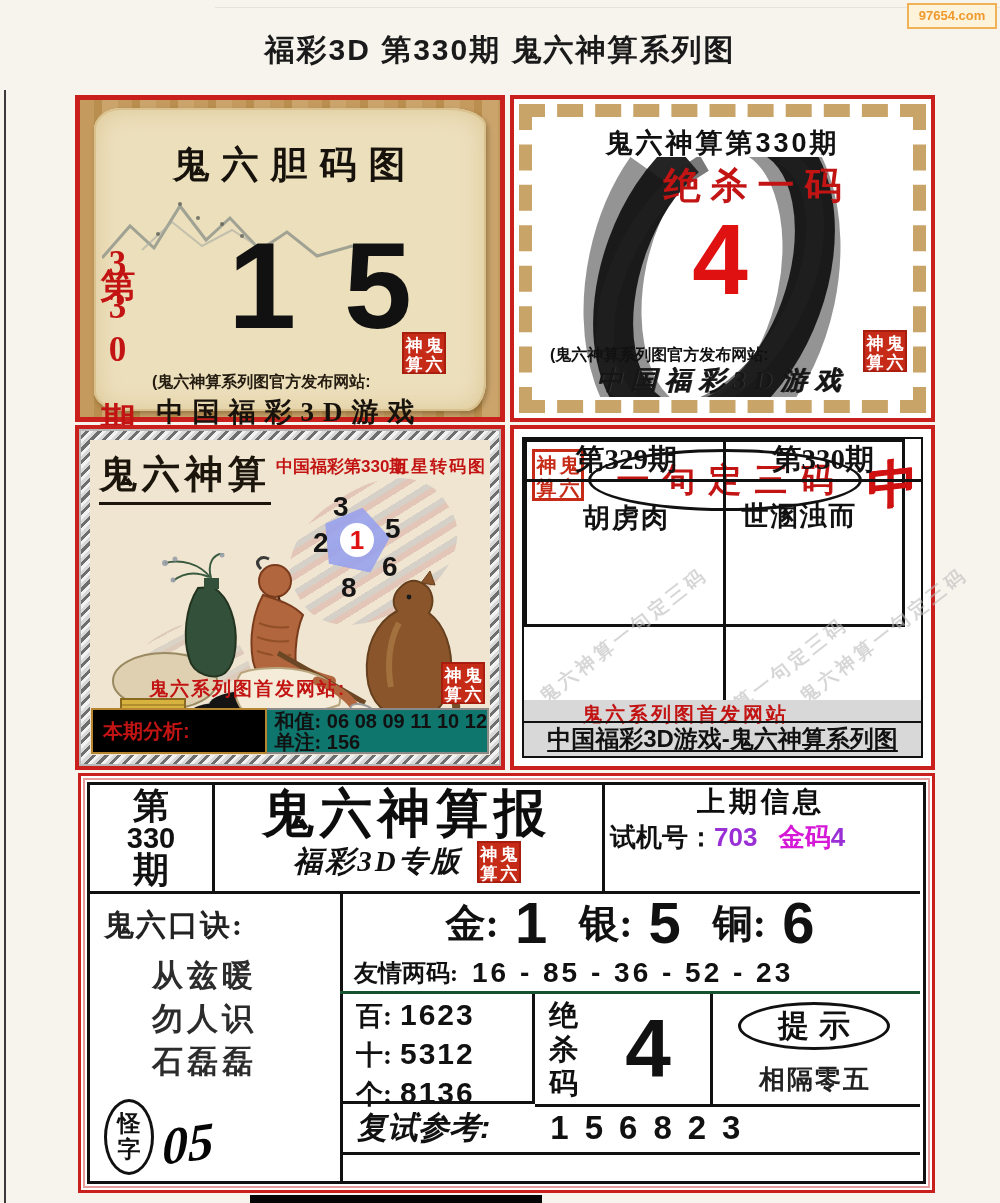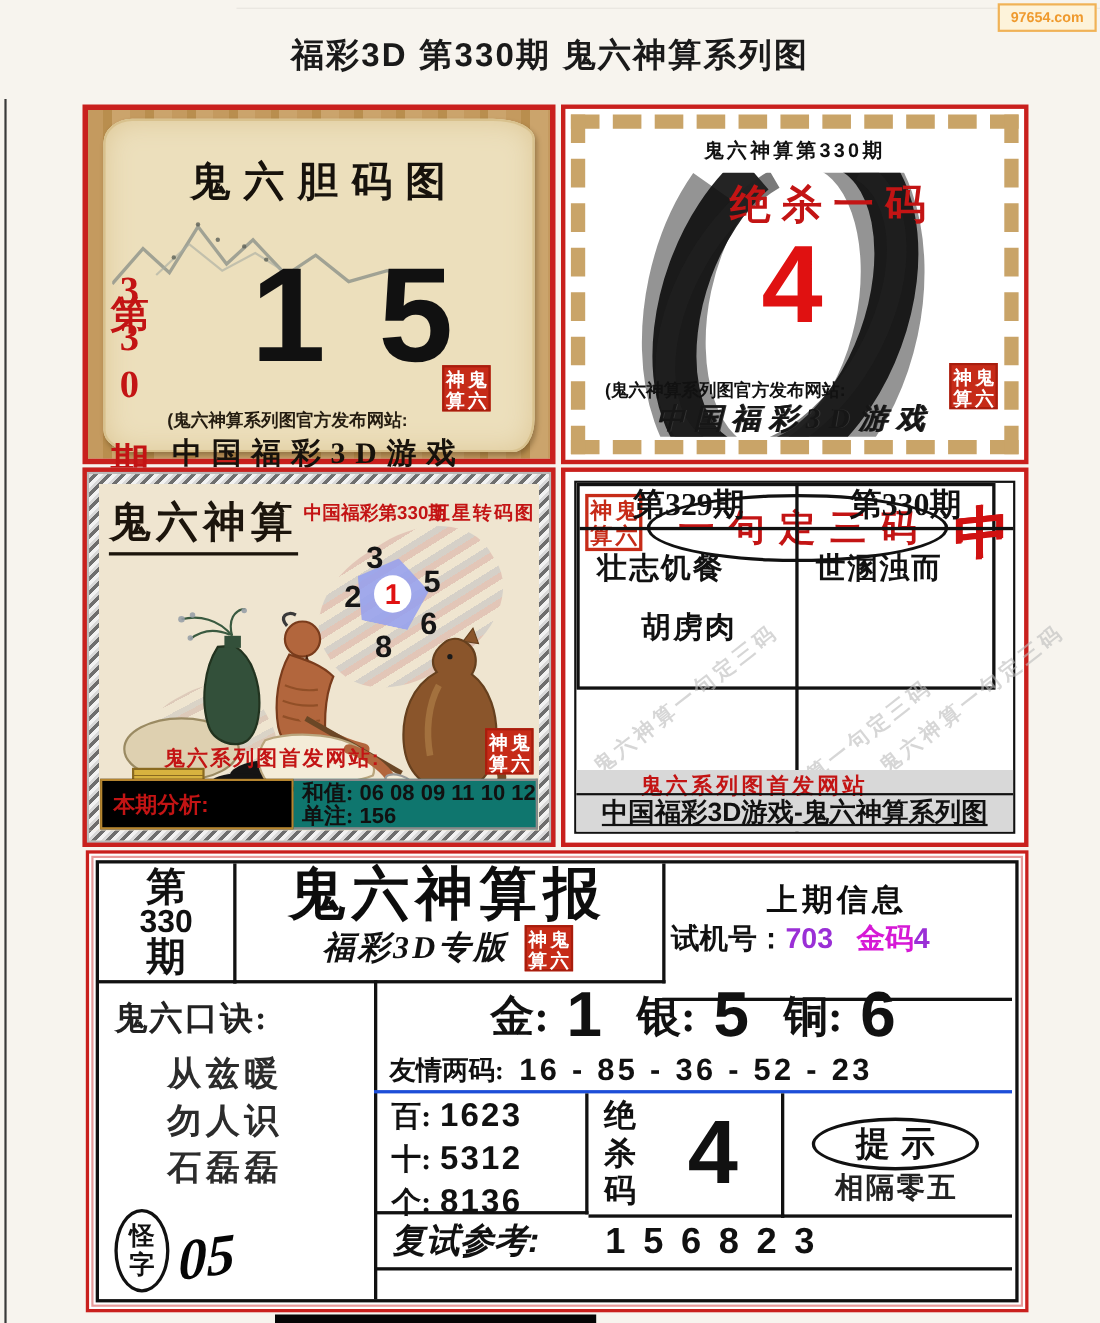--- a/index.html
+++ b/index.html
@@ -42,21 +42,21 @@
      text-align:center;box-sizing:border-box;}
   .seal span{display:block;}
   .seal-outline{display:grid;grid-template-columns:1fr 1fr;background:#fff;border:3px solid #c62b18;
      color:#c62b18;font-family:"Liberation Serif","DejaVu Serif",serif;font-weight:bold;
      text-align:center;box-sizing:border-box;}
 
   
   .p2{left:510px;top:95px;width:425px;height:327px;border:4px solid #c9201d;background:#fff;box-sizing:border-box;}
   .p2-frame{position:absolute;inset:5px;border:13px dashed #c9a468;}
   .p2-inner{position:absolute;inset:18px;}
-  .p2-title{top:8px;left:0;right:0;text-align:center;font-size:18px;font-weight:bold;color:#111;letter-spacing:3px;}
+  .p2-title{top:8px;left:0;right:0;text-align:center;font-size:27px;font-weight:bold;color:#111;letter-spacing:3px;}
   .p2-sub{top:44px;left:70px;right:0;text-align:center;font-size:37px;font-weight:bold;
      color:#c31414;letter-spacing:10px;}
   .p2-num{left:118px;top:92px;width:140px;text-align:center;font-size:100px;font-weight:bold;color:#e01111;line-height:1;}
   .p2-note{left:18px;bottom:34px;font-size:16px;font-weight:bold;color:#111;}
   .p2-footer{left:0;right:0;bottom:2px;text-align:center;font-size:26px;font-weight:bold;
      letter-spacing:8px;color:#161616;font-style:italic;text-shadow:1px 0 0 #333;}
 
   
   .p3{left:75px;top:425px;width:430px;height:345px;border:4px solid #c9201d;background:#b9b9b9;box-sizing:border-box;}
   .p3-rope{position:absolute;inset:2px;border:9px solid #9a9a9a;
@@ -115,52 +115,52 @@
   .cellA{left:0;top:0;width:122px;height:106px;border-right:3px solid #111;border-bottom:3px solid #111;
      display:flex;flex-direction:column;align-items:center;justify-content:center;}
   .cellA .zi{font-family:"Liberation Serif","DejaVu Serif",serif;font-size:36px;font-weight:bold;line-height:34px;color:#111;}
   .cellA .num{font-size:29px;font-weight:bold;color:#111;line-height:30px;}
   .cellB{left:125px;top:0;width:390px;height:106px;border-right:3px solid #111;border-bottom:3px solid #111;left:122px;width:390px;}
   .p5-title{text-align:center;font-size:52px;font-weight:bold;color:#0d0d0d;letter-spacing:6px;
      font-family:"Liberation Serif","DejaVu Serif",serif;margin-top:0px;line-height:58px;}
   .p5-subrow{display:flex;align-items:center;justify-content:center;gap:14px;margin-top:-2px;}
   .p5-sub{font-size:29px;font-weight:bold;font-style:italic;color:#111;letter-spacing:3px;
      font-family:"Liberation Serif","DejaVu Serif",serif;}
-  .cellC{left:515px;top:16px;width:315px;height:106px;border-bottom:3px solid #111;left:512px;width:318px;}
+  .cellC{left:515px;top:0;width:315px;height:106px;border-bottom:3px solid #111;left:512px;width:318px;}
   .p5-info{text-align:center;font-size:28px;font-weight:bold;color:#0d0d0d;letter-spacing:4px;line-height:32px;margin-top:1px;}
   .p5-irow{font-size:26px;font-weight:bold;color:#111;margin:2px 0 0 8px;white-space:nowrap;}
   .purple{color:#9a2fd6;}
   .magenta{color:#d619d6;}
   .circ{display:inline-block;width:36px;height:30px;border:3px solid #111;border-radius:50%;
      color:#e01111;font-size:25px;font-weight:bold;text-align:center;line-height:30px;margin:0 4px;vertical-align:-6px;}
   .colL{left:0;top:106px;width:250px;bottom:0;border-right:3px solid #111;}
   .p5-koujue{margin:14px 14px 0 14px;font-size:30px;font-weight:bold;color:#222;
      font-family:"Liberation Serif","DejaVu Serif",serif;letter-spacing:2px;}
   .p5-verse{margin:8px 0 0 62px;font-size:31px;font-weight:bold;color:#2c2c2c;line-height:43px;letter-spacing:4px;}
   .guai{left:14px;bottom:6px;width:44px;height:70px;border:3px solid #111;border-radius:50%;
      display:flex;flex-direction:column;align-items:center;justify-content:center;
      font-family:"Liberation Serif","DejaVu Serif",serif;font-size:23px;font-weight:bold;line-height:26px;color:#111;}
   .guai-val{left:72px;bottom:8px;font-size:52px;font-weight:bold;font-style:italic;
      font-family:"Liberation Serif","DejaVu Serif",serif;transform:rotate(-8deg) skewX(-8deg);color:#050505;}
   .metals{left:250px;top:106px;width:580px;height:64px;display:flex;align-items:center;justify-content:center;gap:6px;white-space:nowrap;}
   .metals .lab{font-family:"Liberation Serif","DejaVu Serif",serif;font-size:40px;font-weight:bold;color:#111;}
   .metals .val{font-size:58px;font-weight:bold;color:#111;margin:0 26px 0 10px;line-height:60px;}
-  .youqing{left:250px;top:170px;width:580px;height:36px;border-bottom:3px solid #1d4ed8;display:flex;align-items:center;white-space:nowrap;}
+  .youqing{left:250px;top:170px;width:580px;height:36px;border-bottom:3px solid #14532d;display:flex;align-items:center;white-space:nowrap;}
   .youqing .lab{font-family:"Liberation Serif","DejaVu Serif",serif;font-size:24px;font-weight:bold;margin-left:14px;color:#111;}
   .youqing .val{font-size:28px;font-weight:bold;margin-left:14px;letter-spacing:3px;color:#111;}
   .digits{left:250px;top:209px;width:195px;height:110px;border-right:3px solid #111;border-bottom:3px solid #111;padding:4px 0 0 16px;box-sizing:border-box;}
   .digits .row{white-space:nowrap;line-height:34px;}
   .digits .lab{font-family:"Liberation Serif","DejaVu Serif",serif;font-size:27px;font-weight:bold;color:#111;}
   .digits .val{font-size:30px;font-weight:bold;color:#111;margin-left:8px;letter-spacing:2px;}
   .juesha{left:445px;top:209px;width:175px;height:110px;border-right:3px solid #111;border-bottom:3px solid #111;}
   .juesha .vert{position:absolute;left:14px;top:4px;display:flex;flex-direction:column;
      font-family:"Liberation Serif","DejaVu Serif",serif;font-size:29px;font-weight:bold;line-height:34px;color:#111;}
   .juesha .big{position:absolute;left:58px;top:6px;width:110px;text-align:center;font-size:82px;font-weight:bold;color:#111;line-height:96px;}
   .tishi{left:620px;top:209px;width:210px;height:110px;border-bottom:3px solid #111;}
-  .tishi .oval{position:absolute;left:28px;top:22px;width:152px;height:48px;border:3px solid #111;border-radius:50%;
+  .tishi .oval{position:absolute;left:28px;top:8px;width:152px;height:48px;border:3px solid #111;border-radius:50%;
      display:flex;align-items:center;justify-content:center;font-family:"Liberation Serif","DejaVu Serif",serif;
      font-size:31px;font-weight:bold;letter-spacing:10px;padding-left:10px;color:#111;box-sizing:border-box;text-align:center;}
   .tishi .txt{position:absolute;left:0;right:0;top:68px;text-align:center;font-size:26px;font-weight:bold;color:#222;letter-spacing:2px;}
   .fushi{left:250px;top:319px;width:580px;height:48px;border-bottom:3px solid #111;display:flex;align-items:center;white-space:nowrap;}
   .fushi .lab{font-family:Liberation Sans, sans-serif;font-size:31px;font-weight:bold;font-style:italic;margin-left:16px;color:#111;}
   .fushi .val{font-size:33px;font-weight:bold;letter-spacing:16px;margin-left:60px;color:#111;}
 </style>
 </head>
 <body>
 
@@ -312,21 +312,20 @@
         <span>六</span>
     </div>
     <div class="abs p4-oval">
       <span class="serif">一句定三码</span>
     </div>
     <div class="abs p4-logo serif">中</div>
 
     <div class="p4-table">
       <div class="p4-col">
         <div class="p4-head">第329期</div>
-        <div class="p4-line1">壮志饥餐</div>
         <div class="p4-line2">胡虏肉</div>
         <div class="p4-res"><span>开：</span><span>564</span></div>
       </div>
       <div class="p4-col rgt">
         <div class="p4-head">第330期</div>
         <div class="p4-line1">世溷浊而</div>
         <div class="p4-res"><span>开：</span><span></span></div>
       </div>
     </div>
 

